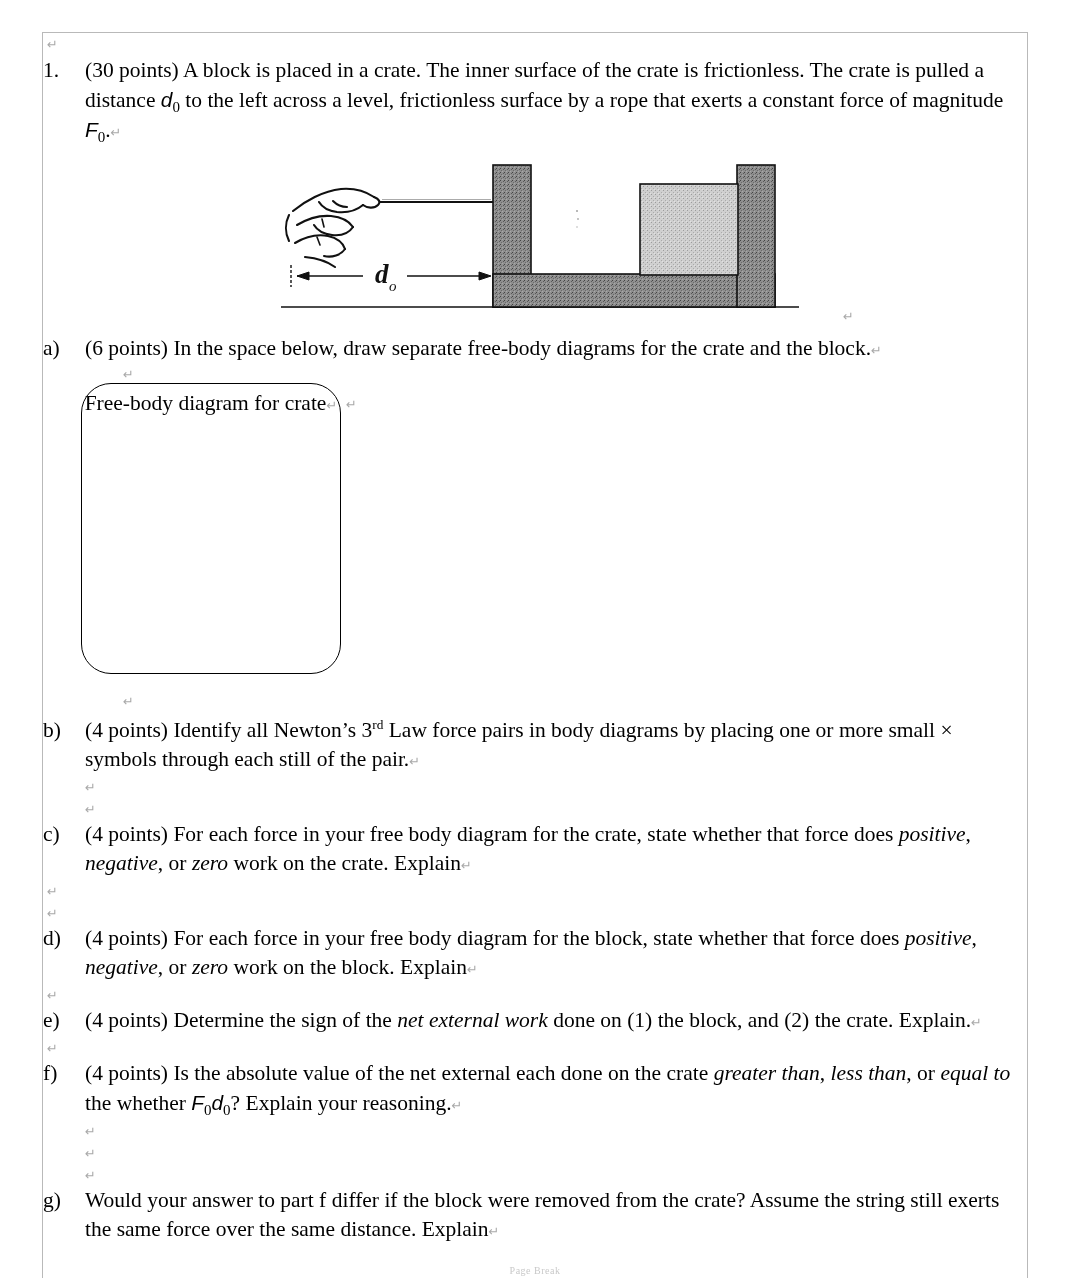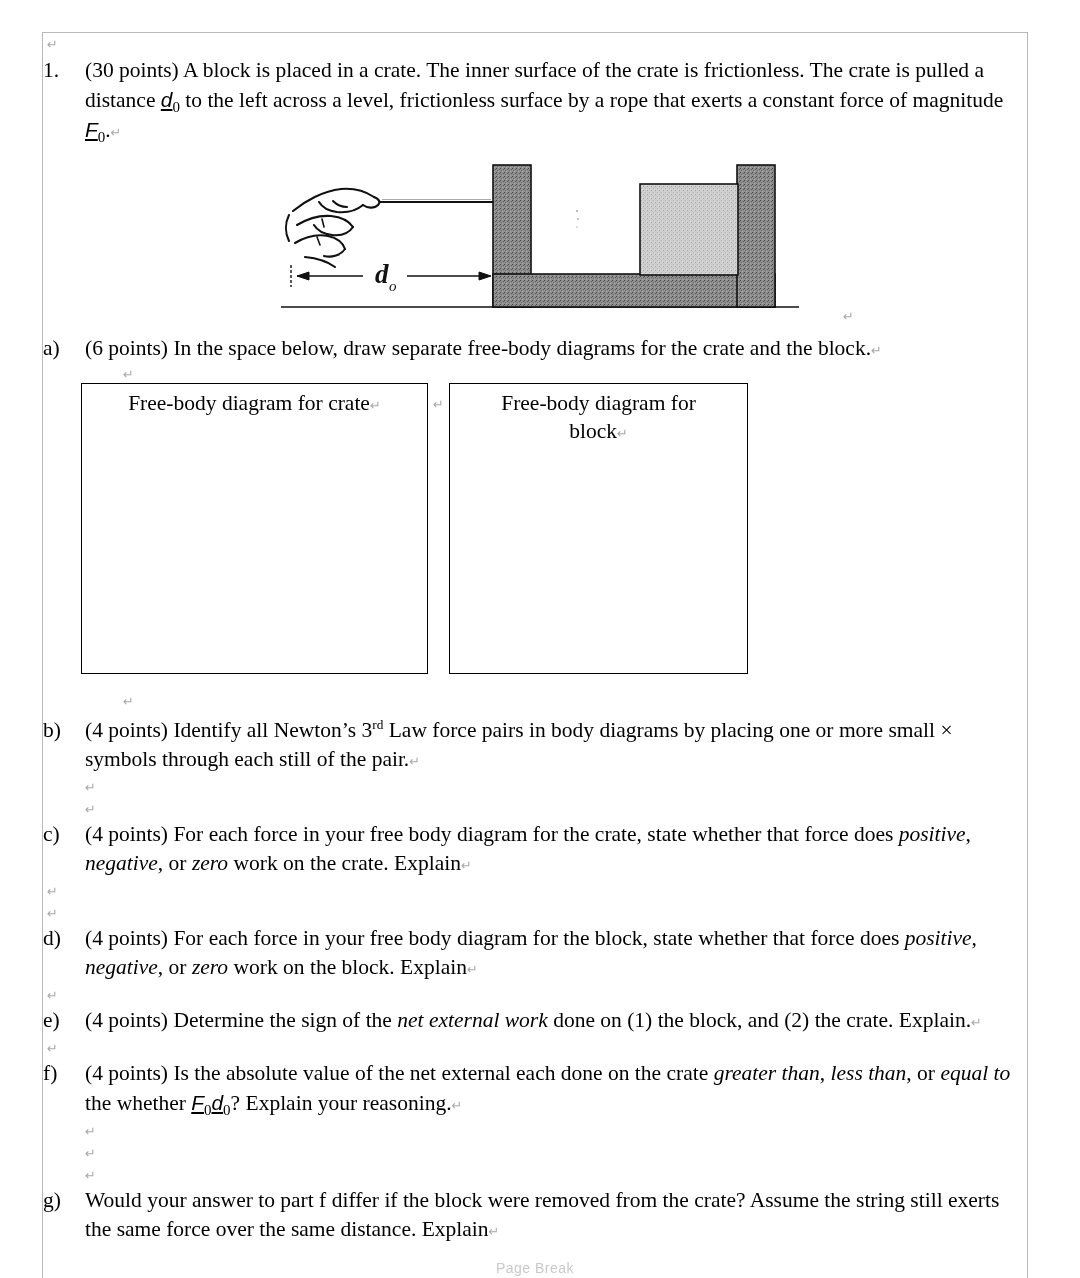--- a/index.html
+++ b/index.html
@@ -66,21 +66,20 @@
   .ptext{flex:1; padding-right:6px;}
 
   i.em{}
   .sup{font-size:0.62em; vertical-align:super; line-height:0;}
 
   
   .var{
     font-family:"Liberation Sans", sans-serif;
     font-style:italic;
     font-size:0.97em;
-    text-decoration:underline;
   }
   .sub{
     font-family:"Liberation Serif", serif;
     font-style:normal;
     font-size:0.72em;
     vertical-align:sub;
     line-height:0;
   }
 
   
@@ -92,44 +91,44 @@
   }
   .fbd-box{
     border:1.3px solid #000;
     box-sizing:border-box;
     background:#fff;
     font-size:21.5px;
     line-height:28px;
     text-align:center;
     padding-top:5px;
   }
-  #box-crate{width:347px;height:291px;}
+  #box-crate{width:260px;height:291px;border-radius:30px;}
   #box-block{width:299px;height:291px;}
   .boxgap{width:21px;height:291px;display:flex;align-items:flex-start;justify-content:center;padding-top:14px;}
 
   
   .figwrap{
     position:relative;
     width:986px;
     height:175px;
   }
   .figure{
     position:absolute;
     left:232px; top:0px;
     width:530px; height:172px;
   }
   .pagebreak-label{
     position:absolute;
     left:0; right:0;
     bottom:2px;
     text-align:center;
     color:#c9c9c9;
-    font-size:14px;
+    font-size:10px;
     letter-spacing:.5px;
-    font-family:Liberation Sans, sans-serif;
+    font-family:Liberation Serif, serif;
   }
 </style>
 </head>
 <body>
 
 <div class="page">
   <div class="content">
 
     <div class="pil-line">
       <span class="pil">↵</span>
@@ -277,24 +276,20 @@
       <span class="pil">↵</span>
     </div>
 
     <div class="boxrow">
       <div class="fbd-box" id="box-crate">
         <span>Free-body diagram for crate</span><span class="pil">↵</span>
       </div>
       <div class="boxgap">
         <span class="pil">↵</span>
       </div>
-      <div class="fbd-box" id="box-block">
-        <span>Free-body diagram for</span><br>
-        <span>block</span><span class="pil">↵</span>
-      </div>
     </div>
 
     <div class="pil-line" style="padding-left:80px;height:26px;line-height:26px;">
       <span class="pil">↵</span>
     </div>
 
     <div class="part" style="margin-top:2px;">
       <div class="plabel">b)</div>
       <div class="ptext">
         <span>(4 points)</span><span> Identify all Newton’s 3</span><span class="sup">rd</span><span> Law force pairs in body diagrams by placing one or more small ×</span>

